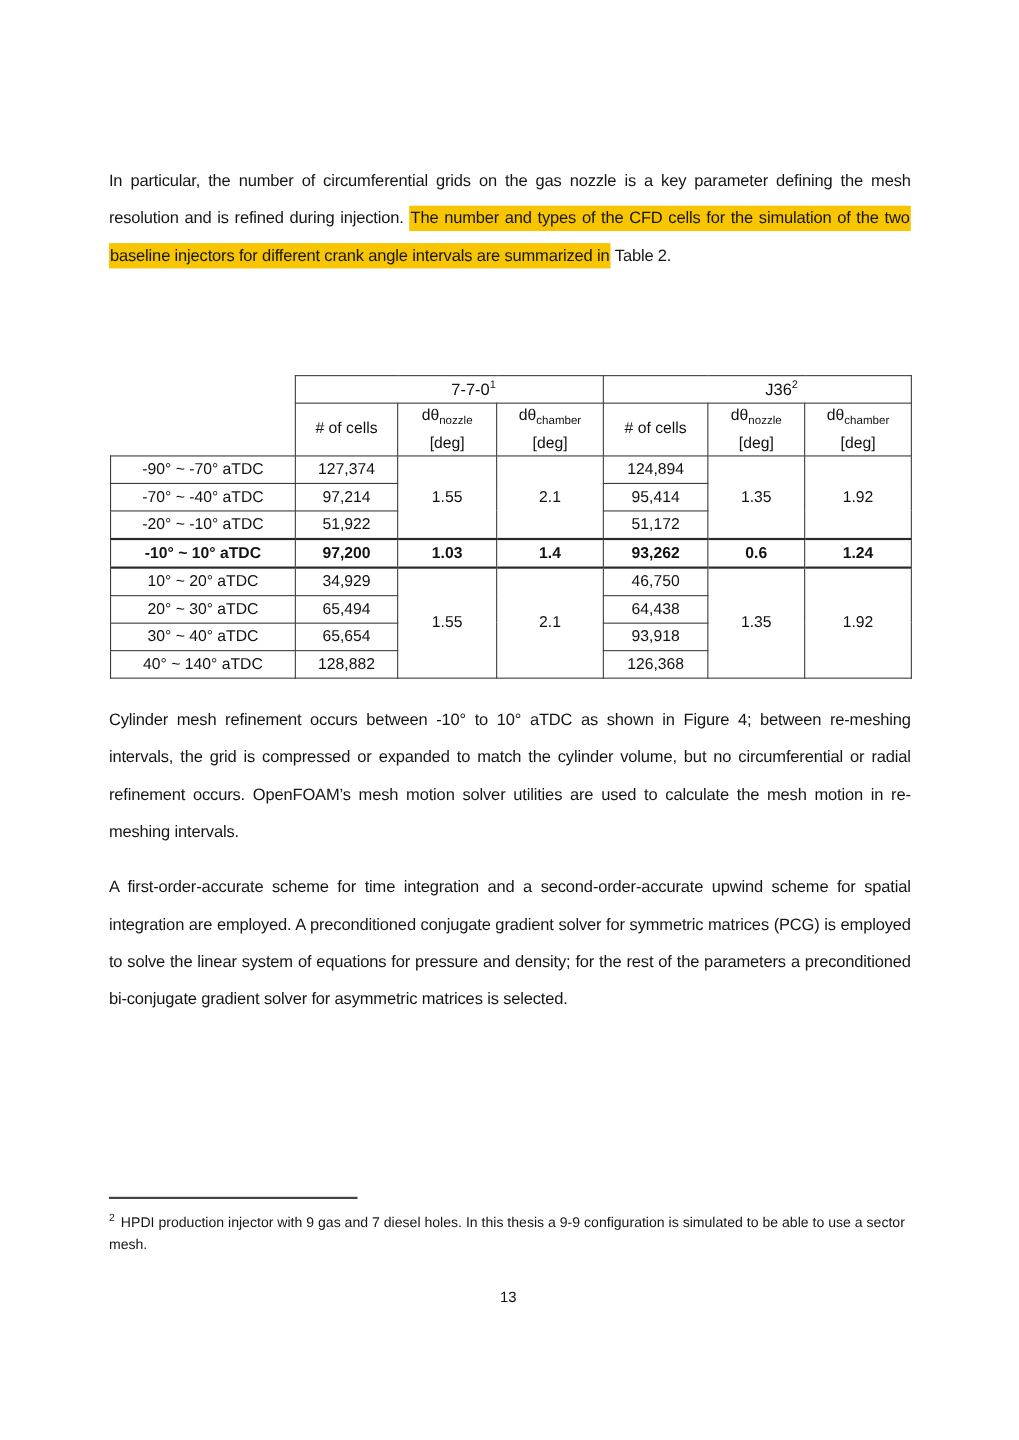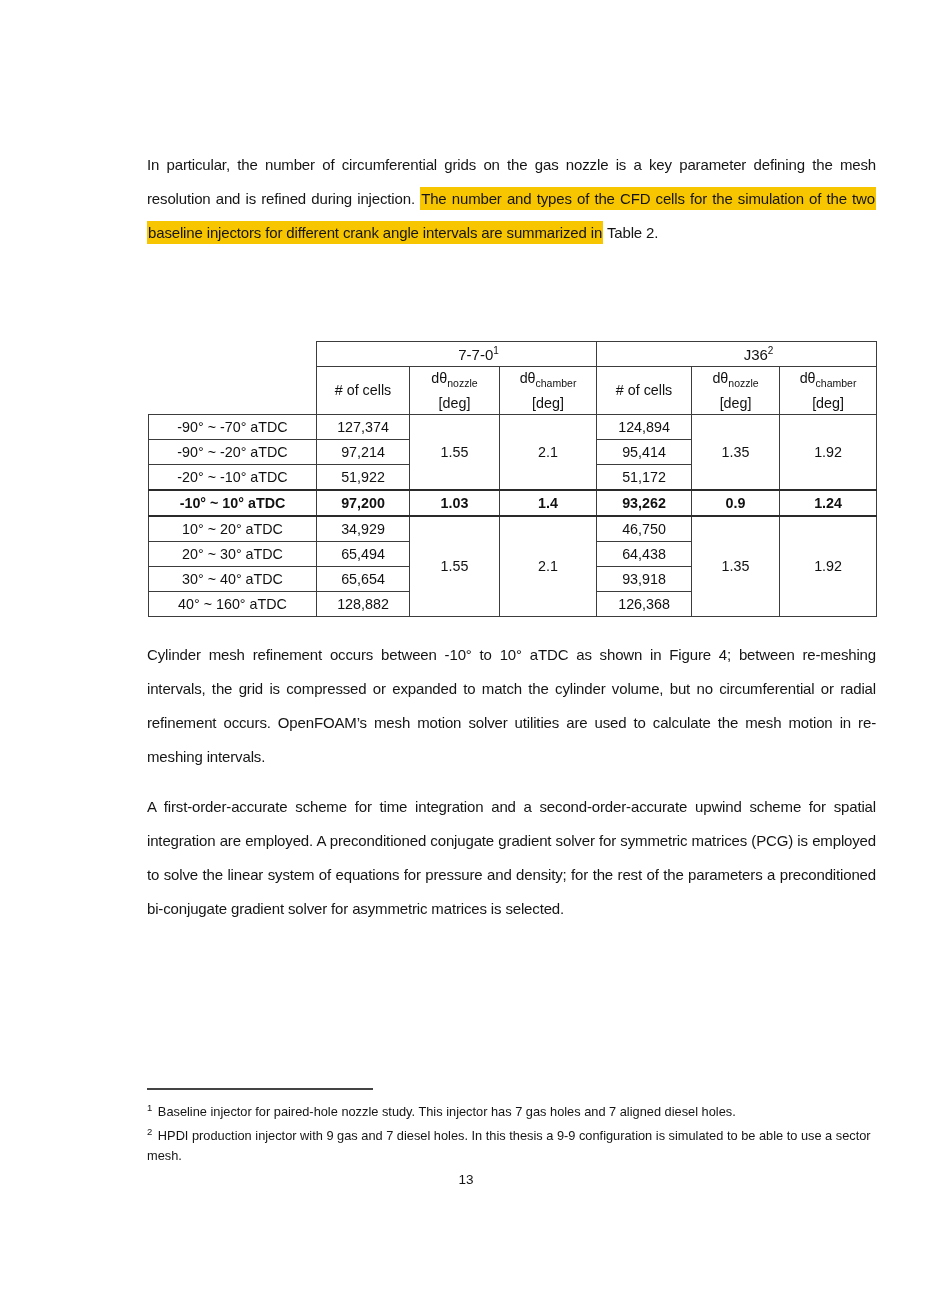--- a/index.html
+++ b/index.html
@@ -4,21 +4,20 @@
 <style>
   html, body { margin: 0; padding: 0; background: #ffffff; }
   .page {
     position: relative;
     width: 836px;
     height: 1309px;
     background: #ffffff;
     font-family: "Liberation Sans", sans-serif;
     color: #151515;
     overflow: hidden;
-    margin-left: 48px;
   }
   .para {
     position: absolute;
     left: 99px;
     width: 729px;
     font-size: 15px;
     letter-spacing: -0.15px;
     line-height: 34px;
     text-align: justify;
   }
@@ -85,20 +84,21 @@
   }
   .fn { margin: 0; }
   .fn sup { font-size: 9.5px; margin-right: 2px; }
   .pageno {
     position: absolute;
     top: 1172px;
     left: 0;
     width: 100%;
     text-align: center;
     font-size: 13.5px;
+    padding-left: 44px;
   }
 </style>
 </head>
 <body>
 
 <div class="page">
 
   <div class="para p1"><span>In particular, the number of circumferential grids on the gas nozzle is a key parameter defining the mesh resolution and is refined during injection. </span><span class="hl">The number and types of the CFD cells for the simulation of the two baseline injectors for different crank angle intervals are summarized in</span><span> Table 2.</span></div>
 
 
@@ -131,36 +131,36 @@
       <tr>
         <td class="rowlabel">-90° ~ -70° aTDC</td>
         <td>127,374</td>
         <td rowspan="3">1.55</td>
         <td rowspan="3">2.1</td>
         <td>124,894</td>
         <td rowspan="3">1.35</td>
         <td rowspan="3">1.92</td>
       </tr>
       <tr>
-        <td class="rowlabel">-90° ~ -20° aTDC</td>
+        <td class="rowlabel">-70° ~ -40° aTDC</td>
         <td>97,214</td>
         <td>95,414</td>
       </tr>
       <tr>
         <td class="rowlabel">-20° ~ -10° aTDC</td>
         <td>51,922</td>
         <td>51,172</td>
       </tr>
       <tr class="boldrow">
         <td class="rowlabel">-10° ~ 10° aTDC</td>
         <td>97,200</td>
         <td>1.03</td>
         <td>1.4</td>
         <td>93,262</td>
-        <td>0.9</td>
+        <td>0.6</td>
         <td>1.24</td>
       </tr>
       <tr>
         <td class="rowlabel">10° ~ 20° aTDC</td>
         <td>34,929</td>
         <td rowspan="4">1.55</td>
         <td rowspan="4">2.1</td>
         <td>46,750</td>
         <td rowspan="4">1.35</td>
         <td rowspan="4">1.92</td>
@@ -169,33 +169,32 @@
         <td class="rowlabel">20° ~ 30° aTDC</td>
         <td>65,494</td>
         <td>64,438</td>
       </tr>
       <tr>
         <td class="rowlabel thick-top">30° ~ 40° aTDC</td>
         <td class="thick-top">65,654</td>
         <td class="thick-top">93,918</td>
       </tr>
       <tr>
-        <td class="rowlabel">40° ~ 160° aTDC</td>
+        <td class="rowlabel">40° ~ 140° aTDC</td>
         <td>128,882</td>
         <td>126,368</td>
       </tr>
     </tbody>
   </table>
 
   <div class="para p2">Cylinder mesh refinement occurs between -10° to 10° aTDC as shown in Figure 4; between re-meshing intervals, the grid is compressed or expanded to match the cylinder volume, but no circumferential or radial refinement occurs. OpenFOAM’s mesh motion solver utilities are used to calculate the mesh motion in re-meshing intervals.</div>
 
   <div class="para p3">A first-order-accurate scheme for time integration and a second-order-accurate upwind scheme for spatial integration are employed. A preconditioned conjugate gradient solver for symmetric matrices (PCG) is employed to solve the linear system of equations for pressure and density; for the rest of the parameters a preconditioned bi-conjugate gradient solver for asymmetric matrices is selected.</div>
 
   <div class="fn-rule"></div>
 
   <div class="footnotes">
-    <div class="fn"><sup>1</sup><span> Baseline injector for paired-hole nozzle study. This injector has 7 gas holes and 7 aligned diesel holes.</span></div>
     <div class="fn"><sup>2</sup><span> HPDI production injector with 9 gas and 7 diesel holes. In this thesis a 9-9 configuration is simulated to be able to use a sector mesh.</span></div>
   </div>
 
   <div class="pageno">13</div>
 
 </div>
 
 </body></html>

